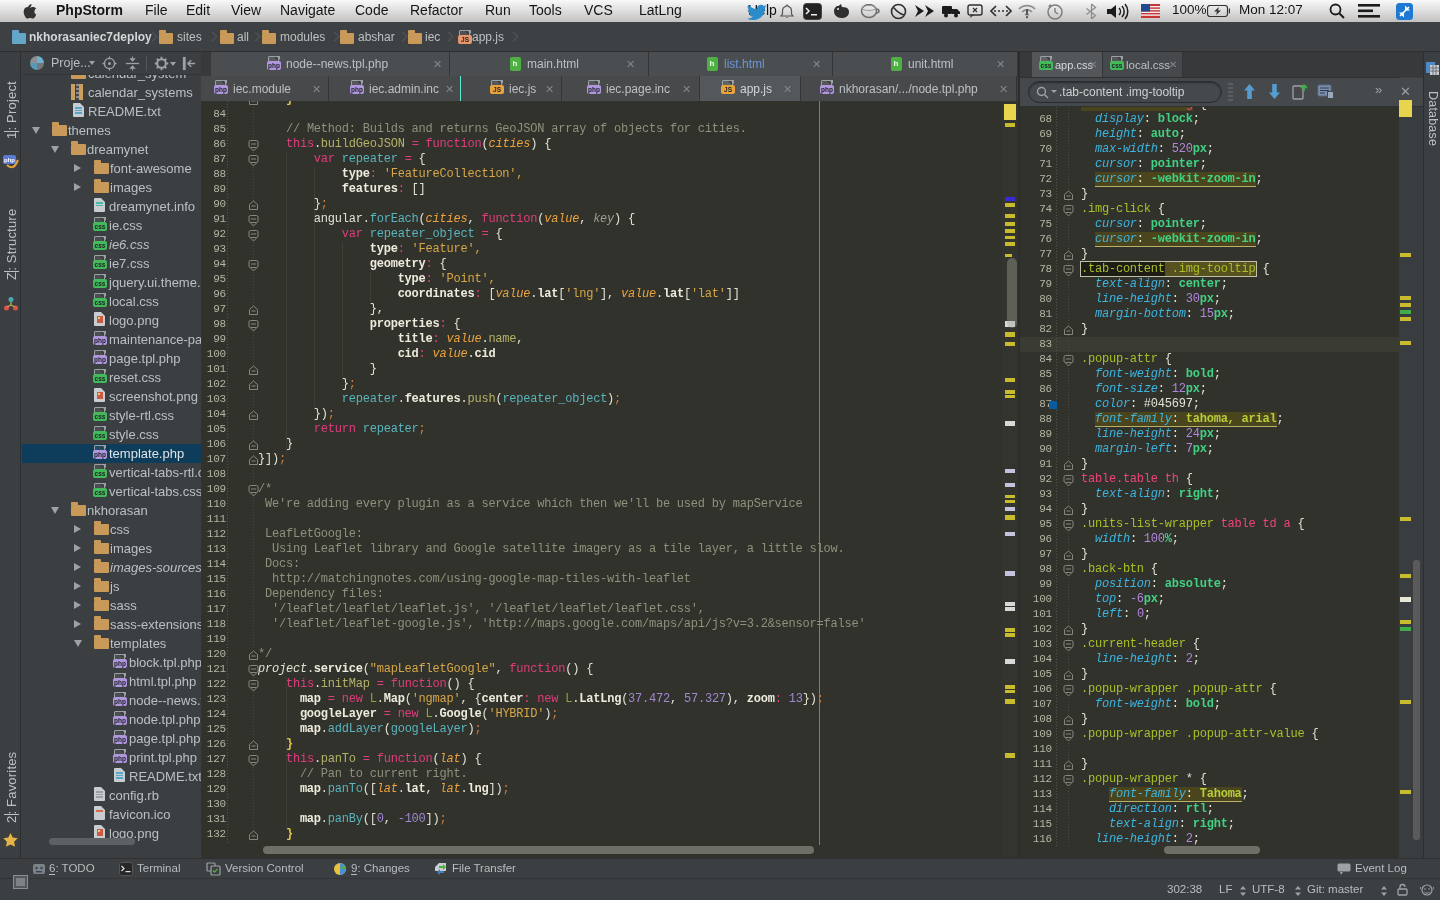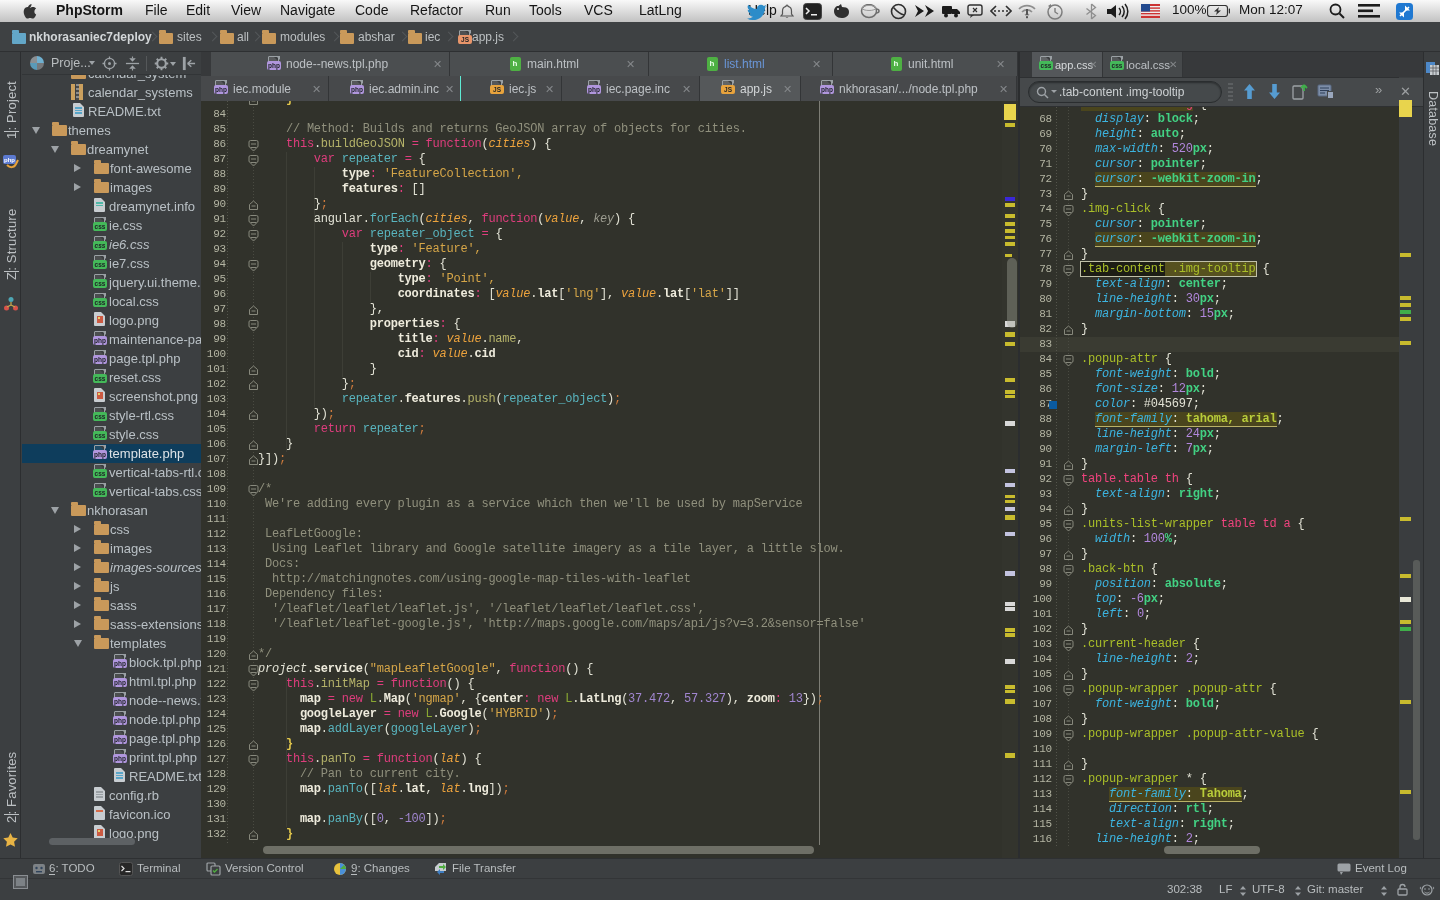--- a/index.html
+++ b/index.html
@@ -689,21 +689,21 @@
 <div class="codeline" style="left:57px;top:516px"><span class="c">  '/leaflet/leaflet-google.js', 'http://maps.google.com/maps/api/js?v=3.2&amp;sensor=false'</span></div>
 <div class="codeline" style="left:57px;top:531px"></div>
 <div class="codeline" style="left:57px;top:546px"><span class="c">*/</span></div>
 <div class="codeline" style="left:57px;top:561px"><span class="w it">project</span>.<span class="b">service</span>(<span class="s">"mapLeafletGoogle"</span>, <span class="k">function</span>() {</div>
 <div class="codeline" style="left:57px;top:576px">    <span class="k">this</span>.<span class="o">initMap</span> <span class="k">=</span> <span class="k">function</span>() {</div>
 <div class="codeline" style="left:57px;top:591px">      <span class="b">map</span> <span class="k">=</span> <span class="k">new</span> <span class="gr">L</span>.<span class="b">Map</span>(<span class="s">'ngmap'</span>, {<span class="b">center</span><span class="k">:</span> <span class="k">new</span> <span class="gr">L</span>.<span class="b">LatLng</span>(<span class="n">37.472</span>, <span class="n">57.327</span>), <span class="b">zoom</span><span class="k">:</span> <span class="n">13</span>})<span class="sc">;</span></div>
 <div class="codeline" style="left:57px;top:606px">      <span class="b">googleLayer</span> <span class="k">=</span> <span class="k">new</span> <span class="gr">L</span>.<span class="b">Google</span>(<span class="s">'HYBRID'</span>)<span class="sc">;</span></div>
 <div class="codeline" style="left:57px;top:621px">      <span class="b">map</span>.<span class="t">addLayer</span>(<span class="t">googleLayer</span>)<span class="sc">;</span></div>
 <div class="codeline" style="left:57px;top:636px">    <span class="y">}</span></div>
 <div class="codeline" style="left:57px;top:651px">    <span class="k">this</span>.<span class="o">panTo</span> <span class="k">=</span> <span class="k">function</span>(<span class="p">lat</span>) {</div>
-<div class="codeline" style="left:57px;top:666px">      <span class="c">// Pan to current city.</span></div>
+<div class="codeline" style="left:57px;top:666px">      <span class="c">// Pan to current right.</span></div>
 <div class="codeline" style="left:57px;top:681px">      <span class="b">map</span>.<span class="t">panTo</span>([<span class="p">lat</span>.<span class="b">lat</span>, <span class="p">lat</span>.<span class="b">lng</span>])<span class="sc">;</span></div>
 <div class="codeline" style="left:57px;top:711px">      <span class="b">map</span>.<span class="t">panBy</span>([<span class="n">0</span>, <span class="n">-100</span>])<span class="sc">;</span></div>
 <div class="codeline" style="left:57px;top:726px">    <span class="y">}</span></div>
 <div class="gnum" style="left:0px;top:6px;width:25px">84</div>
 <div class="gnum" style="left:0px;top:21px;width:25px">85</div>
 <div class="gnum" style="left:0px;top:36px;width:25px">86</div>
 <div class="gnum" style="left:0px;top:51px;width:25px">87</div>
 <div class="gnum" style="left:0px;top:66px;width:25px">88</div>
 <div class="gnum" style="left:0px;top:81px;width:25px">89</div>
 <div class="gnum" style="left:0px;top:96px;width:25px">90</div>

